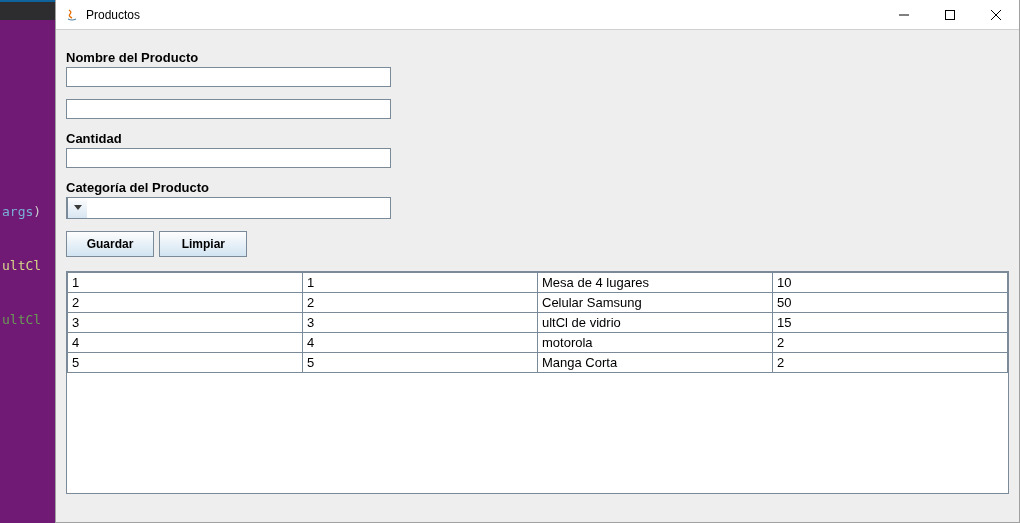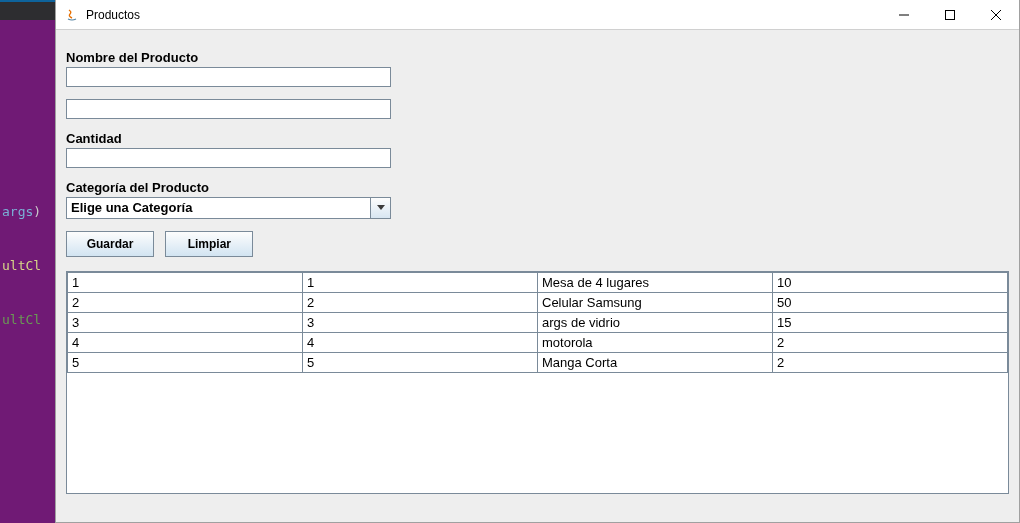--- a/index.html
+++ b/index.html
@@ -95,21 +95,21 @@
     .btn-row { margin-top: 8px; }
     .btn {
       display:inline-block;
       min-width: 88px;
       height: 26px;
       border:1px solid #7a8a99;
       background: linear-gradient(#fdfdfd,#d2e4f2);
       font-weight:bold;
       font-size:12px;
       font-family: inherit;
-      margin-right: 8px;
+      margin-right: 2px;
       cursor:pointer;
     }
     .table-wrap { margin-top: 14px; background:#fff; border:1px solid #7a8a99; }
     table { width:100%; border-collapse: collapse; font-size:13px; }
     td {
       border:1px solid #7a8a99;
       padding: 1px 4px;
       height:20px;
       background:#fff;
       vertical-align: middle;
@@ -172,21 +172,20 @@
     </div>
 
     <div class="form-row">
       <label class="form-label">Cantidad</label>
       <input class="text-input" type="text" value="" style="">
     </div>
 
     <div class="form-row">
       <label class="form-label">Categoría del Producto</label>
       <div class="combo">
-        <div class="combo-text">Elige una Categoría</div>
         <div class="combo-btn">
           <svg width="8" height="6">
               <polygon points="0,0 8,0 4,5" fill="#3b3b3b"></polygon>
             </svg>
         </div>
       </div>
     </div>
 
     <div class="btn-row">
       <button class="btn">Guardar</button>
@@ -204,21 +203,21 @@
             </tr>
             <tr>
               <td class="col0">2</td>
               <td class="col1">2</td>
               <td class="col2">Celular Samsung</td>
               <td class="col3">50</td>
             </tr>
             <tr>
               <td class="col0">3</td>
               <td class="col1">3</td>
-              <td class="col2">args de vidrio</td>
+              <td class="col2">ultCl de vidrio</td>
               <td class="col3">15</td>
             </tr>
             <tr>
               <td class="col0">4</td>
               <td class="col1">4</td>
               <td class="col2">motorola</td>
               <td class="col3">2</td>
             </tr>
             <tr>
               <td class="col0">5</td>

